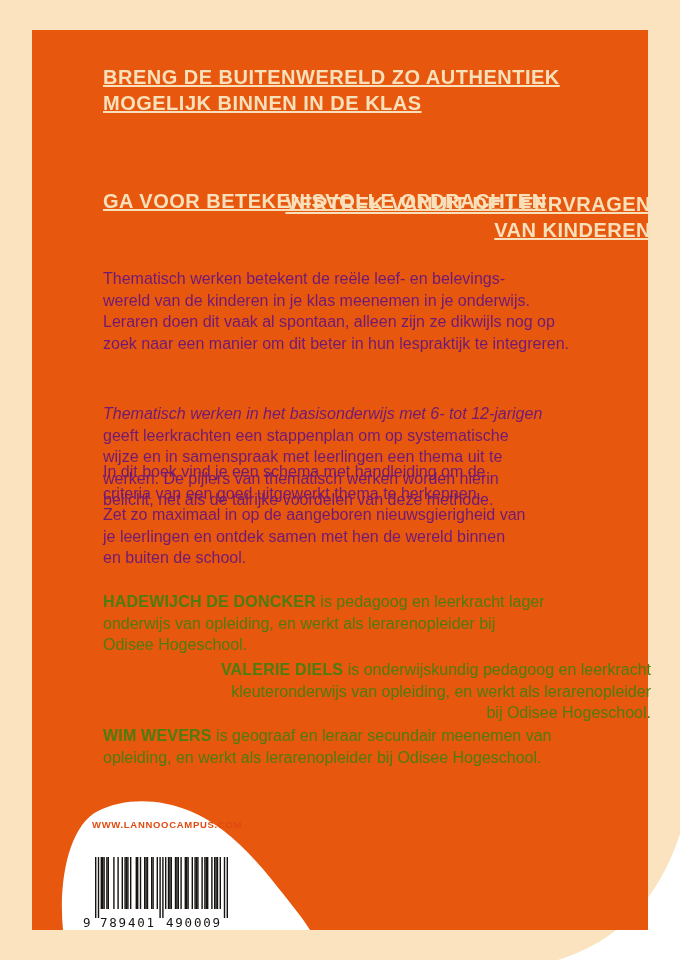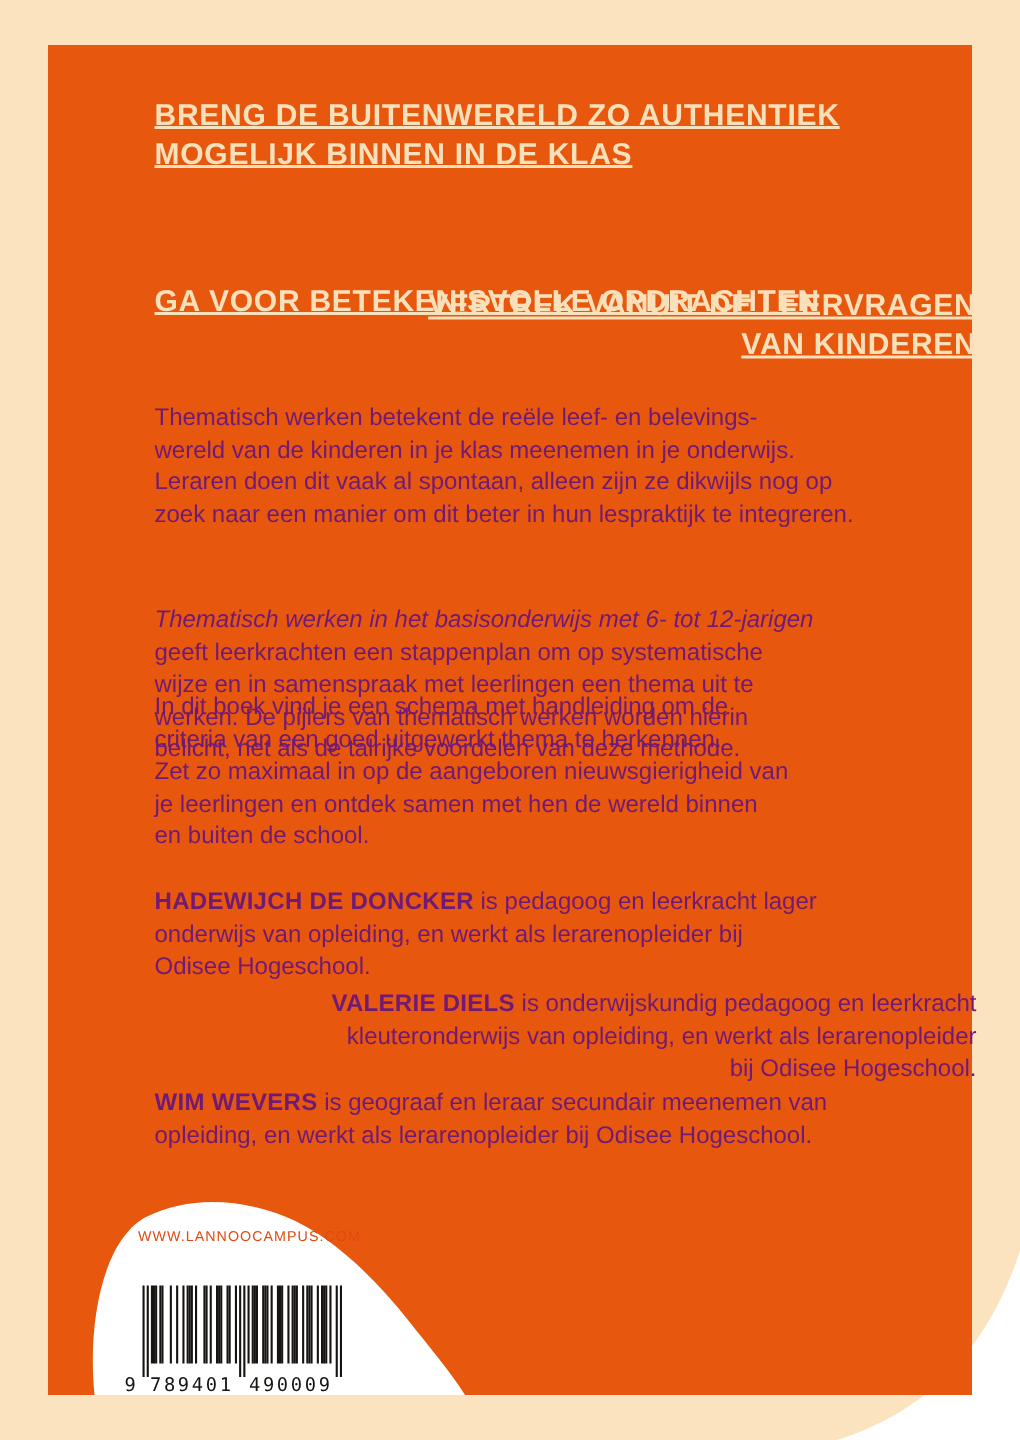--- a/index.html
+++ b/index.html
@@ -27,29 +27,29 @@
   .para{
     left:103px;width:548px;
     color:#701a75;font-size:16px;line-height:21.5px;
   }
   .p1{top:268px;}
   .p2{top:360px;margin-top:43px;}
   .p3{top:461px;}
   .para i{font-style:italic;}
   .bio{
     left:103px;width:548px;
-    color:#701a75;font-size:16px;line-height:21.5px;
+    color:#4d7c0f;font-size:16px;line-height:21.5px;
   }
   .bio b{font-weight:bold;letter-spacing:0.2px;}
   .bio1{top:591px;}
   .bio2{top:659px;text-align:right;}
   .bio3{top:725px;}
   .url{
     position:absolute;left:92px;top:819px;z-index:5;
-    color:#E04A10;font-size:9.5px;font-weight:normal;letter-spacing:0.7px;
+    color:#E04A10;font-size:9.5px;font-weight:bold;letter-spacing:0.7px;
   }
   #barcode{
     position:absolute;left:82px;top:857px;z-index:5;
     width:150px;height:74px;overflow:visible;
   }
   #barcode rect{fill:#161310;}
   #barcode text{
     fill:#161310;font-family:"DejaVu Sans Mono","Liberation Mono",monospace;
     font-size:12.5px;
   }

